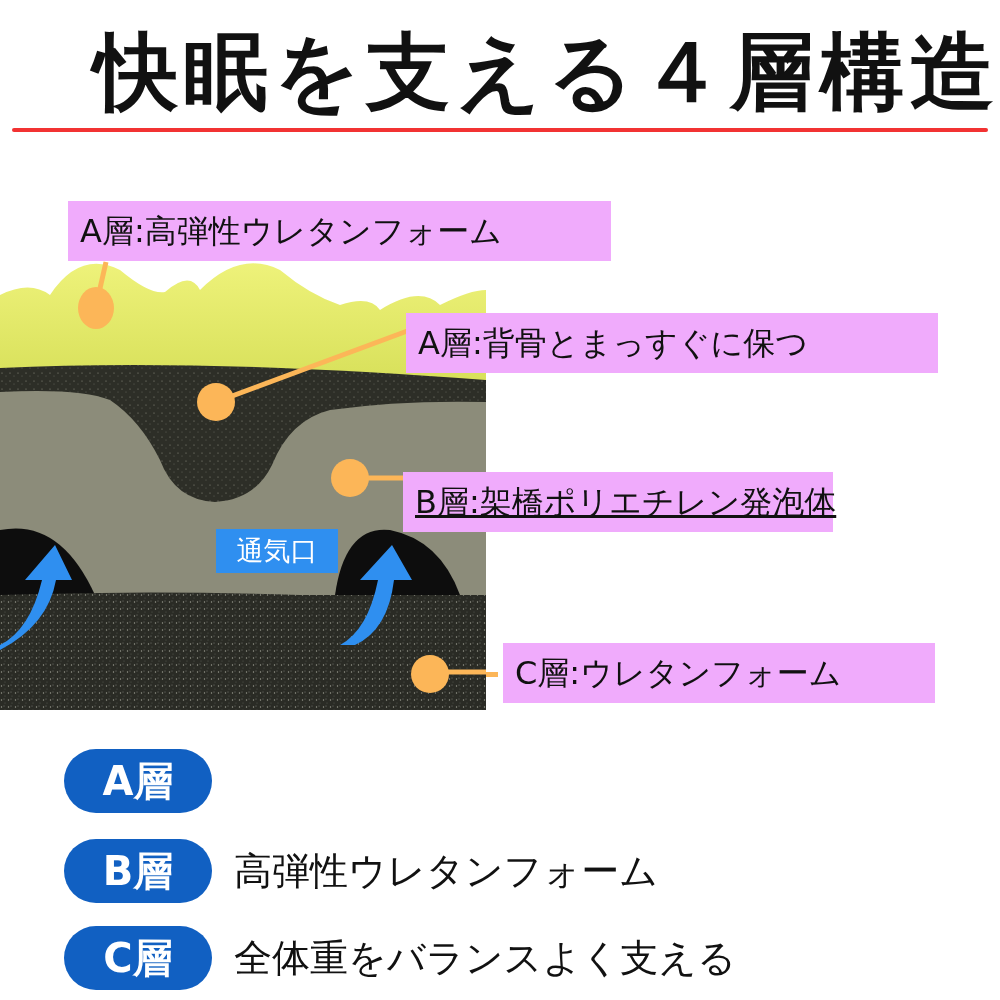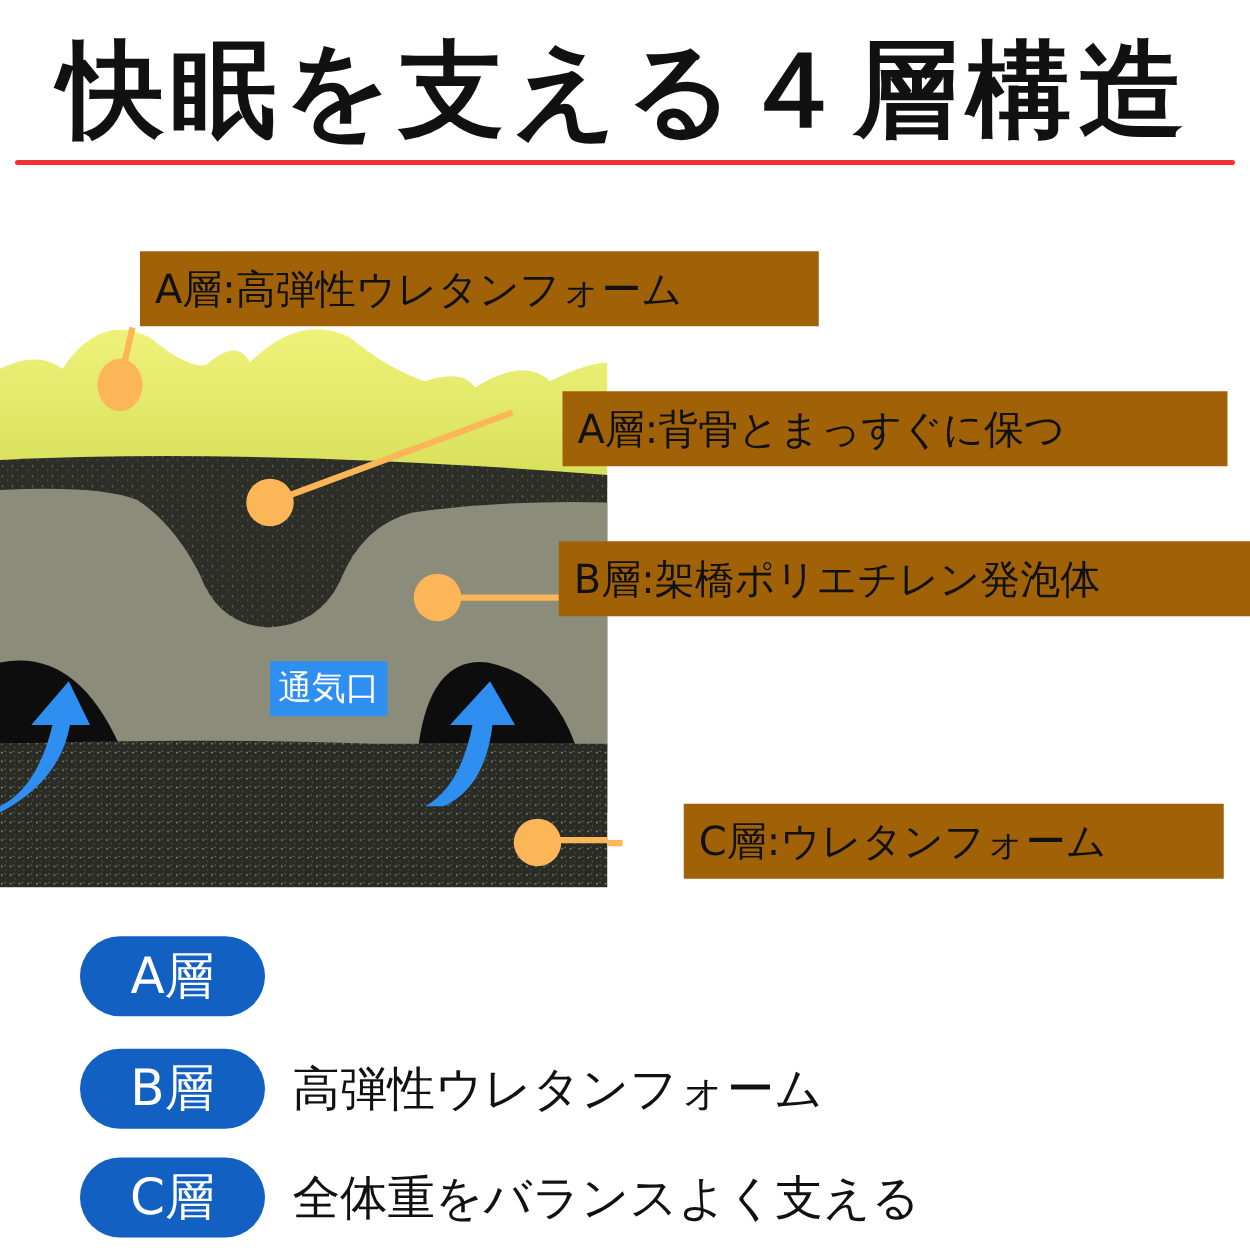--- a/index.html
+++ b/index.html
@@ -1,32 +1,32 @@
 <!DOCTYPE html>
 <html><head>
 <meta charset="utf-8">
 <style>
   html, body { margin: 0; padding: 0; }
   body { width: 1000px; height: 1000px; background: #ffffff; position: relative; overflow: hidden;
          font-family: "DejaVu Sans", "Liberation Sans", sans-serif; }
-  .title { position: absolute; left: 0; top: 22px; width: 1000px; text-align: center;
+  .title { position: absolute; left: 0; top: 22px; width: 1000px; text-align: right;
            font-size: 84px; font-weight: bold; color: #111; letter-spacing: 6px; line-height: 100px; }
   .title-rule { position: absolute; left: 12px; top: 128px; width: 976px; height: 4px; background: #f23232; border-radius: 2px; }
 
   .photo { position: absolute; left: 0; top: 250px; width: 486px; height: 460px; }
   .photo svg { display: block; }
 
-  .label { position: absolute; background: #a16207; color: #111; font-size: 32px; line-height: 60px;
-           padding-left: 12px; box-sizing: border-box; white-space: nowrap; margin-left: 44px; }
-  .vent-label { position: absolute; left: 216px; top: 529px; width: 94px; height: 44px; background: #2f8ff0;
+  .label { position: absolute; background: #f0abfc; color: #111; font-size: 32px; line-height: 60px;
+           padding-left: 12px; box-sizing: border-box; white-space: nowrap; }
+  .vent-label { position: absolute; left: 216px; top: 529px; width: 122px; height: 44px; background: #2f8ff0;
                 color: #fff; font-size: 27px; line-height: 44px; text-align: center; }
 
   .legend-row { position: absolute; left: 64px; height: 66px; display: flex; align-items: center; }
   .pill { width: 148px; height: 64px; border-radius: 32px; background: #1160c2; color: #fff;
-          font-size: 40px; font-weight: normal; text-align: center; line-height: 64px; }
+          font-size: 40px; font-weight: bold; text-align: center; line-height: 64px; }
   .legend-text { margin-left: 22px; font-size: 38px; color: #111; white-space: nowrap; }
 </style>
 </head>
 <body>
 
 <div class="title">快眠を支える４層構造</div>
 <div class="title-rule"></div>
 
 <div class="photo">
   <svg width="486" height="460" viewBox="0 0 486 460" xmlns="http://www.w3.org/2000/svg">
@@ -72,21 +72,21 @@
     <circle cx="350" cy="228" r="19" fill="#fcb658"></circle>
     <circle cx="430" cy="424" r="19" fill="#fcb658"></circle>
   </svg>
 </div>
 
 <div style="position:absolute;left:486px;top:476px;width:12px;height:5px;background:#fcb658;"></div>
 <div style="position:absolute;left:486px;top:672px;width:12px;height:5px;background:#fcb658;"></div>
 
 <div class="label" style="left:68px;top:201px;width:543px;height:60px;">A層:高弾性ウレタンフォーム</div>
 <div class="label" style="left:406px;top:313px;width:532px;height:60px;">A層:背骨とまっすぐに保つ</div>
-<div class="label" style="left:403px;top:433px;width:584px;height:60px;">B層:架橋ポリエチレン発泡体</div>
+<div class="label" style="left:403px;top:472px;width:430px;height:60px;text-decoration:underline;">B層:架橋ポリエチレン発泡体</div>
 <div class="label" style="left:503px;top:643px;width:432px;height:60px;">C層:ウレタンフォーム</div>
 
 <div class="vent-label">通気口</div>
 
 <div class="legend-row" style="top:748px;">
   <div class="pill">A層</div>
 </div>
 <div class="legend-row" style="top:838px;">
   <div class="pill">B層</div>
   <div class="legend-text">高弾性ウレタンフォーム</div>

